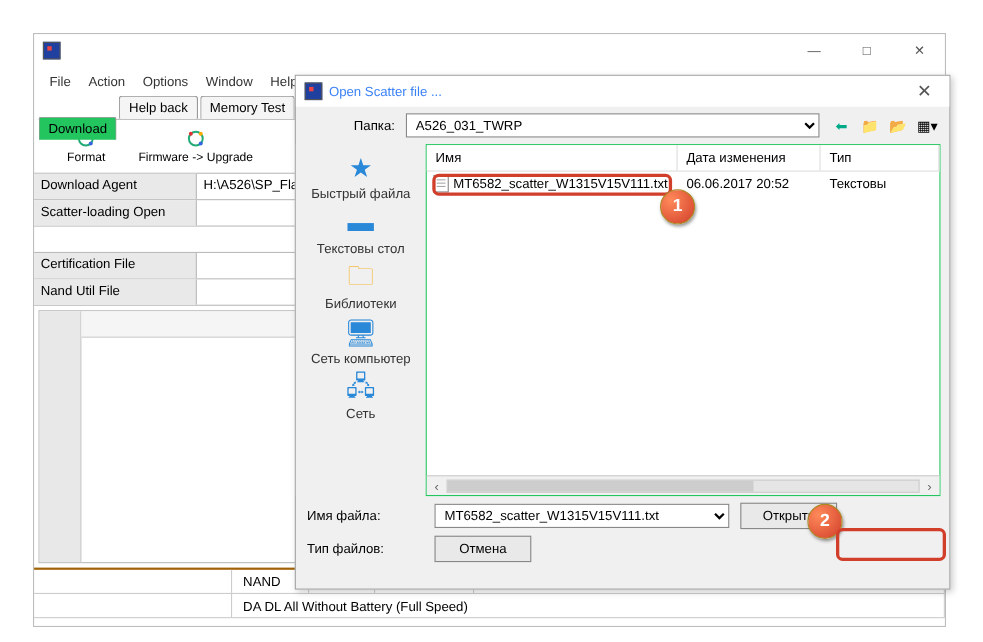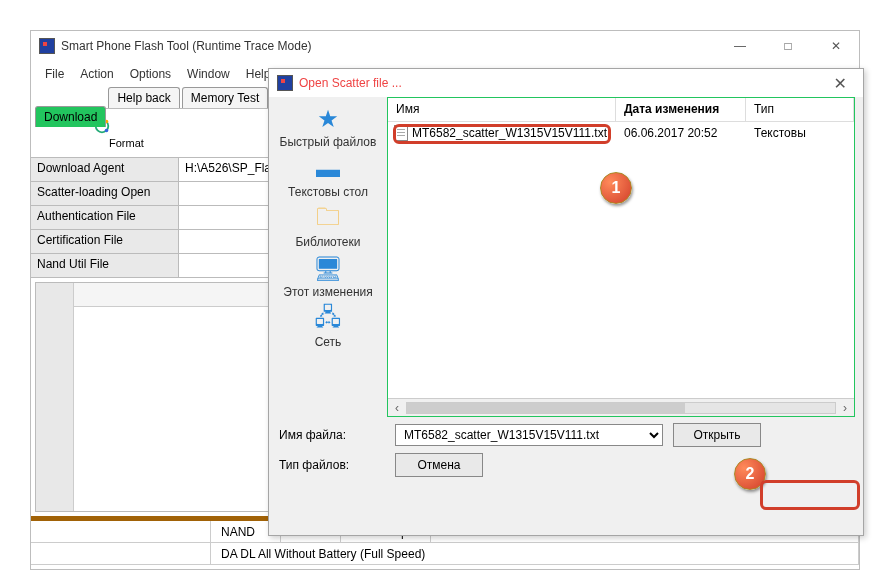--- a/index.html
+++ b/index.html
@@ -16,58 +16,58 @@
 .menubar { display: flex; gap: 4px; padding: 4px 8px; color: #333; }
 .menubar span { padding: 2px 6px; text-align: right; }
 
 .tabs { display: flex; border-bottom: 1px solid #bbb; margin: 0 4px; }
 .tab { padding: 3px 8px; border: 1px solid #999; border-bottom: none; margin-right: 2px; background: #f5f5f5; border-radius: 3px 3px 0 0; }
 .tab.active { background: #22c55e; position: relative; top: 19px; }
 
 .toolbar { display: flex; gap: 30px; padding: 8px 30px; align-items: flex-start; }
 .toolbtn { display: flex; flex-direction: column; align-items: center; gap: 2px; }
 .icon-gear { width: 18px; height: 18px; }
-.toolbtn .lbl { font-size: 11px; margin-left: 48px; }
+.toolbtn .lbl { font-size: 11px; }
 
 .config { border-top: 1px solid #bbb; }
 .cfgrow { display: flex; border-bottom: 1px solid #bbb; height: 24px; }
 .cfgrow .name { width: 148px; background: #e9e9e9; border-right: 1px solid #bbb; padding: 3px 6px; }
 .cfgrow .val { flex: 1; padding: 3px 6px; white-space: nowrap; overflow: hidden; }
 
 .grey-area { height: 230px; background: #fff; border: 1px solid #bbb; margin: 4px; display:flex; }
 .grey-area .left { width:38px; background:#e8e8e8; border-right:1px solid #ccc;}
 .list-header { height:24px; background:#f5f5f5; border-bottom:1px solid #ccc; display:flex; align-items:center; padding:0 6px; gap:12px;}
 
-.status { border-top: 5px solid #a16207; }
+.status { border-top: 2px solid #a16207; }
 .status-row { display:flex; border-bottom:1px solid #ccc; height:22px; align-items:center;}
 .status-row span { padding:0 10px; border-right:1px solid #ccc; height:100%; display:flex; align-items:center; }
 
 
 .dialog { position: absolute; left: 268px; top: 68px; width: 596px; height: 468px; background: #f0f0f0; border: 1px solid #a5a5a5; box-shadow: 2px 2px 6px rgba(0,0,0,0.2); }
 .dialog .dtitle { height: 28px; display: flex; align-items: center; padding: 0 8px; background: #fff; }
 .dialog .dtitle .logo { width: 16px; height: 16px; background: #2040a0; border: 1px solid #555; margin-right: 6px; position:relative;}
 .dialog .dtitle .logo::after { content:""; position:absolute; top:3px; left:3px; width:4px; height:4px; background:#e44;}
-.dialog .dtitle .t { flex: 1; color: #ef4444; }
+.dialog .dtitle .t { flex: 1; color: #3b82f6; }
 .dialog .dtitle .x { color:#555; font-size:16px; padding:0 8px;}
 
 .folder-row { display: flex; align-items: center; padding: 6px 10px; gap: 10px; }
 .folder-row .lbl { width: 80px; text-align: right; }
 .folder-row select { flex: 1; height: 22px; border: 1px solid #888; background: #fff; padding: 0 4px; }
 .navicons { display:flex; gap:6px; }
 .navicons span { width:20px; height:20px; display:flex; align-items:center; justify-content:center; font-size:13px;}
 
 .dialog-body { display: flex; height: 320px; }
 .sidebar { width: 118px; background: #f0f0f0; display: flex; flex-direction: column; align-items: center; padding-top: 8px; gap: 6px; }
 .side-item { display: flex; flex-direction: column; align-items: center; gap: 2px; font-size: 11px; color: #333; }
 .side-ico { width: 34px; height: 28px; display:flex; align-items:center; justify-content:center; font-size:24px;}
 
 .filelist { flex: 1; background: #fff; border: 1px solid #22c55e; margin: 0 8px 0 0; display: flex; flex-direction: column; position:relative;}
 .fl-head { display: flex; background: #fff; border-bottom: 1px solid #ddd; height: 24px; }
 .fl-head div { padding: 4px 8px; border-right: 1px solid #ddd; }
-.fl-head .c1 { width: 228px; } .fl-head .c2 { width: 130px; font-weight: bold; } .fl-head .c3 { flex: 1; }
+.fl-head .c1 { width: 228px; } .fl-head .c2 { width: 130px; } .fl-head .c3 { flex: 1; }
 .file-row { display: flex; height: 22px; align-items: center; }
 .file-row .c1 { width: 228px; display: flex; align-items:center; gap:4px; padding-left:6px;} 
 .file-row .c2 { width: 130px; padding-left:8px;} .file-row .c3 { flex:1; padding-left:8px;}
 
 .highlight { position:absolute; left:5px; top:26px; width:218px; height:20px; border:3px solid #d13e2a; border-radius:6px; pointer-events:none;}
 
 .scrollbar { height:18px; background:#f0f0f0; border-top:1px solid #ccc; margin-top:auto; display:flex; align-items:center;}
 .scrollbar .arrow { width:18px; text-align:center; color:#666;}
 .scrollbar .track { flex:1; height:12px; background:#e5e5e5; border:1px solid #ccc; position:relative;}
 .scrollbar .thumb { position:absolute; left:0; width:65%; height:100%; background:#cdcdcd;}
@@ -84,21 +84,20 @@
 .open-hl { position:absolute; left:760px; top:480px; width:100px; height:30px; border:3px solid #d13e2a; border-radius:6px; pointer-events:none;}
 .file-ico { display:inline-block; width:14px; height:16px; border:1px solid #888; background:#fff; position:relative;}
 .file-ico::after { content:""; position:absolute; top:3px; left:2px; right:2px; height:1px; background:#aaa; box-shadow: 0 3px 0 #aaa, 0 6px 0 #aaa;}
 </style>
 </head>
 <body>
 
 <div class="main-window">
   <div class="titlebar">
     <div class="logo"></div>
-    <div class="title">Smart Phone Flash Tool (Runtime Trace Mode)</div>
     <div class="winbtns">
       <span>—</span>
       <span>□</span>
       <span>✕</span>
     </div>
   </div>
   <div class="menubar">
     <span>File</span>
     <span>Action</span>
     <span>Options</span>
@@ -113,32 +112,40 @@
   <div class="toolbar">
     <div class="toolbtn">
       <svg class="icon-gear" viewBox="0 0 20 20">
           <circle cx="10" cy="10" r="7" fill="none" stroke="#2a7" stroke-width="2"></circle>
           <circle cx="5" cy="5" r="2" fill="#d33"></circle>
           <circle cx="15" cy="5" r="2" fill="#fa0"></circle>
           <circle cx="15" cy="15" r="2" fill="#36d"></circle>
         </svg>
       <span class="lbl">Format</span>
     </div>
+    <div class="toolbtn">
+      <svg class="icon-gear" viewBox="0 0 20 20">
+          <circle cx="10" cy="10" r="7" fill="none" stroke="#2a7" stroke-width="2"></circle>
+          <circle cx="5" cy="5" r="2" fill="#d33"></circle>
+          <circle cx="15" cy="5" r="2" fill="#fa0"></circle>
+          <circle cx="15" cy="15" r="2" fill="#36d"></circle>
+        </svg>
+      <span class="lbl">Firmware -&gt; Upgrade</span>
+    </div>
   </div>
   <div class="config">
     <div class="cfgrow">
         <div class="name">Download Agent</div>
         <div class="val">H:\A526\SP_Flash_Tool_v</div>
       </div>
     <div class="cfgrow">
         <div class="name">Scatter-loading Open</div>
         <div class="val"></div>
       </div>
     <div class="cfgrow">
-        <div class="name">Authentication File</div>
         <div class="val"></div>
       </div>
     <div class="cfgrow">
         <div class="name">Certification File</div>
         <div class="val"></div>
       </div>
     <div class="cfgrow">
         <div class="name">Nand Util File</div>
         <div class="val"></div>
       </div>
@@ -163,37 +170,47 @@
     </div>
   </div>
 </div>
 
 <div class="dialog">
   <div class="dtitle">
     <div class="logo"></div>
     <div class="t">Open Scatter file ...</div>
     <div class="x">✕</div>
   </div>
+  <div class="folder-row">
+    <div class="lbl">Папка:</div>
+    <select><option>A526_031_TWRP</option></select>
+    <div class="navicons">
+      <span style="color:#0a8">⬅</span>
+      <span style="color:#c80">📁</span>
+      <span style="color:#c80">📂</span>
+      <span>▦▾</span>
+    </div>
+  </div>
   <div class="dialog-body">
     <div class="sidebar">
       <div class="side-item">
           <div class="side-ico" style="color:#2a88d8">★</div>
-          <span>Быстрый файлов</span>
+          <span>Быстрый файла</span>
         </div>
       <div class="side-item">
           <div class="side-ico" style="color:#2a88d8">▬</div>
           <span>Текстовы стол</span>
         </div>
       <div class="side-item">
           <div class="side-ico" style="color:#f5b942">🗀</div>
           <span>Библиотеки</span>
         </div>
       <div class="side-item">
           <div class="side-ico" style="color:#2a88d8">🖥</div>
-          <span>Этот изменения</span>
+          <span>Сеть компьютер</span>
         </div>
       <div class="side-item">
           <div class="side-ico" style="color:#2a88d8">🖧</div>
           <span>Сеть</span>
         </div>
     </div>
     <div class="filelist">
       <div class="fl-head">
         <div class="c1">Имя</div>
         <div class="c2">Дата изменения</div>

